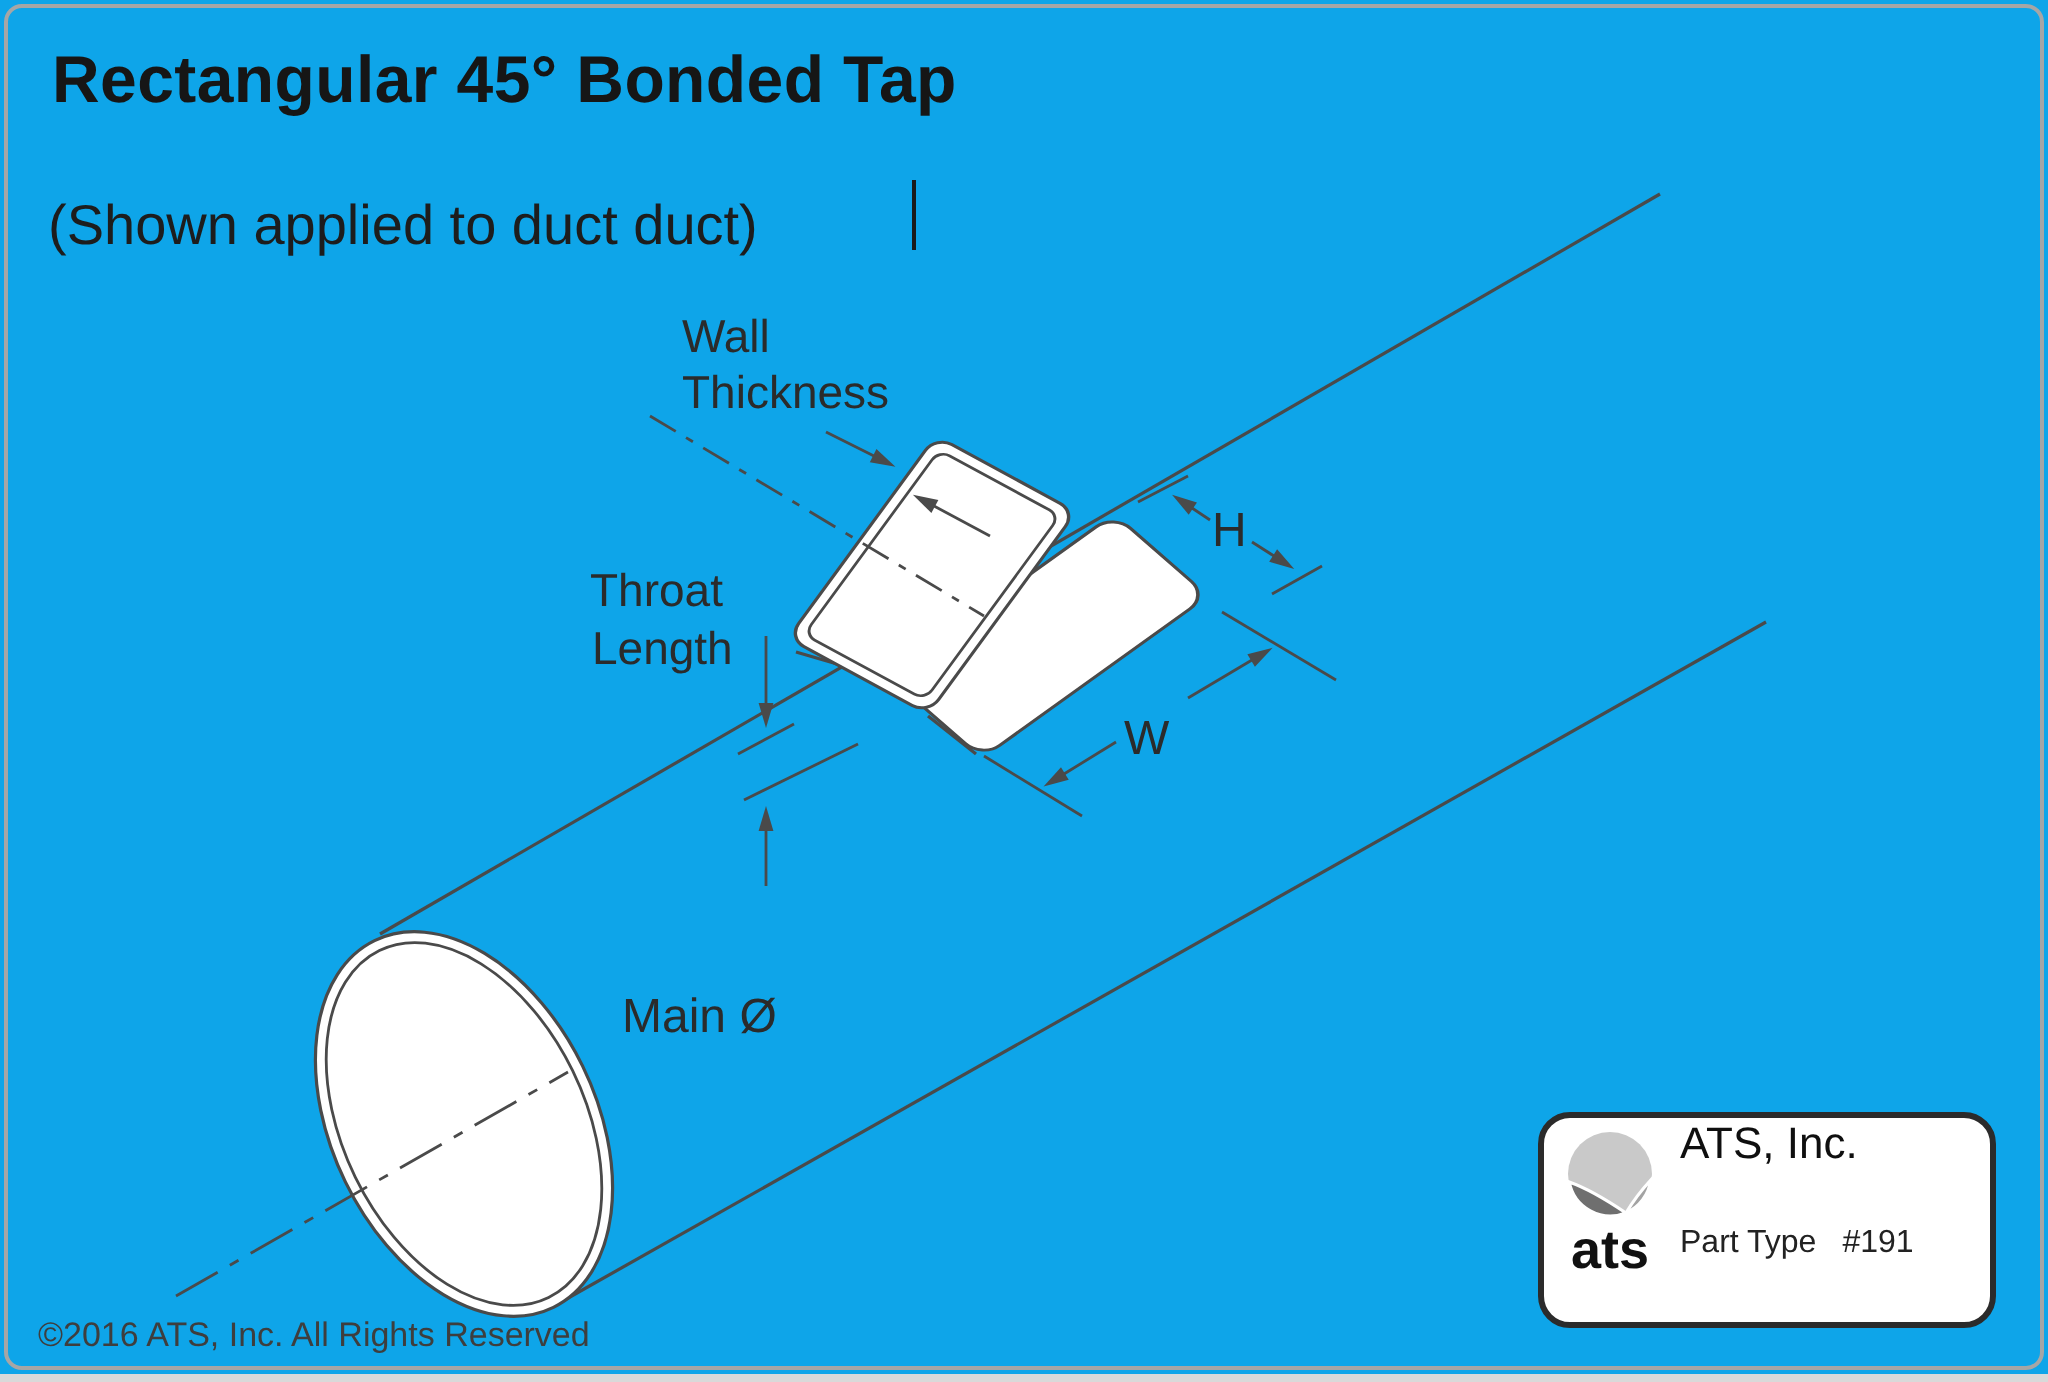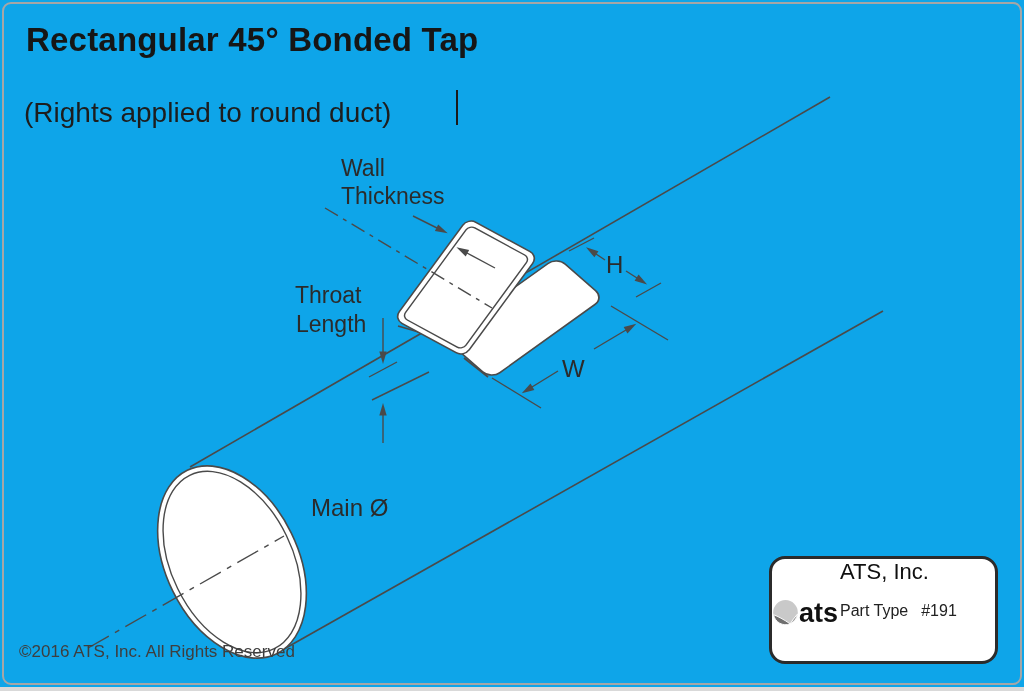--- a/index.html
+++ b/index.html
@@ -12,45 +12,45 @@
     pointer-events:none;
   }
   .art{position:absolute;left:0;top:0;}
   .title{
     position:absolute;left:26px;top:21px;font-size:33px;font-weight:bold;
     color:#161616;letter-spacing:.2px;white-space:nowrap;
   }
   .subtitle{position:absolute;left:27px;top:61px;font-size:28px;color:#1d1d1d;white-space:nowrap;}
   .note{position:absolute;left:24px;top:97px;font-size:28px;color:#1d1d1d;white-space:nowrap;}
   .text-cursor{position:absolute;left:456px;top:90px;width:2px;height:35px;background:#1a1a1a;}
-  .copyright{position:absolute;left:19px;top:642px;font-size:17px;color:#3e3e3e;white-space:nowrap;}
+  .copyright{position:absolute;left:19px;top:658px;font-size:17px;color:#3e3e3e;white-space:nowrap;}
   .logo-box{
     position:absolute;left:769px;top:556px;width:229px;height:108px;
     border:3px solid #2b2b2b;border-radius:16px;background:#fff;
     box-sizing:border-box;display:flex;
   }
-  .logo-col{width:66px;display:flex;flex-direction:row;align-items:center;padding-top:6px;}
+  .logo-col{width:66px;display:flex;flex-direction:column;align-items:center;padding-top:6px;}
   .logo-col svg{display:block;}
   .ats-word{font-size:27px;font-weight:600;color:#111;line-height:1.05;margin-top:0;}
   .info-col{flex:1;padding-left:2px;}
   .company{font-size:22px;color:#0f0f0f;white-space:nowrap;}
-  .part-row{margin-top:17px;font-size:16px;color:#222;display:flex;gap:13px;align-items:baseline;white-space:nowrap;}
+  .part-row{margin-top:28px;font-size:16px;color:#222;display:flex;gap:13px;align-items:baseline;white-space:nowrap;}
   svg text{font-family:"Liberation Sans",sans-serif;fill:#2b2b2b;}
   .ln{stroke:#4a4a4a;stroke-width:1.6;fill:none;}
   .thin{stroke:#4a4a4a;stroke-width:1.4;fill:none;}
   .whitefill{fill:#ffffff;}
 </style>
 </head>
 <body>
 
 <div class="page">
   <div class="frame"></div>
 
   <div class="title">Rectangular 45° Bonded Tap</div>
-  <div class="note">(Rights applied to round duct)</div>
+  <div class="note">(Shown applied to duct duct)</div>
   <div class="text-cursor"></div>
 
   <svg class="art" width="1024" height="691" viewBox="0 0 1024 691">
     <defs>
       <marker id="ah" markerWidth="14" markerHeight="11" refX="1" refY="5.5" orient="auto" markerUnits="userSpaceOnUse">
         <path d="M0.5,1.8 L13,5.5 L0.5,9.2 Z" fill="#4a4a4a"></path>
       </marker>
     </defs>
 
     <path class="ln" d="M190,467 L830,97"></path>

